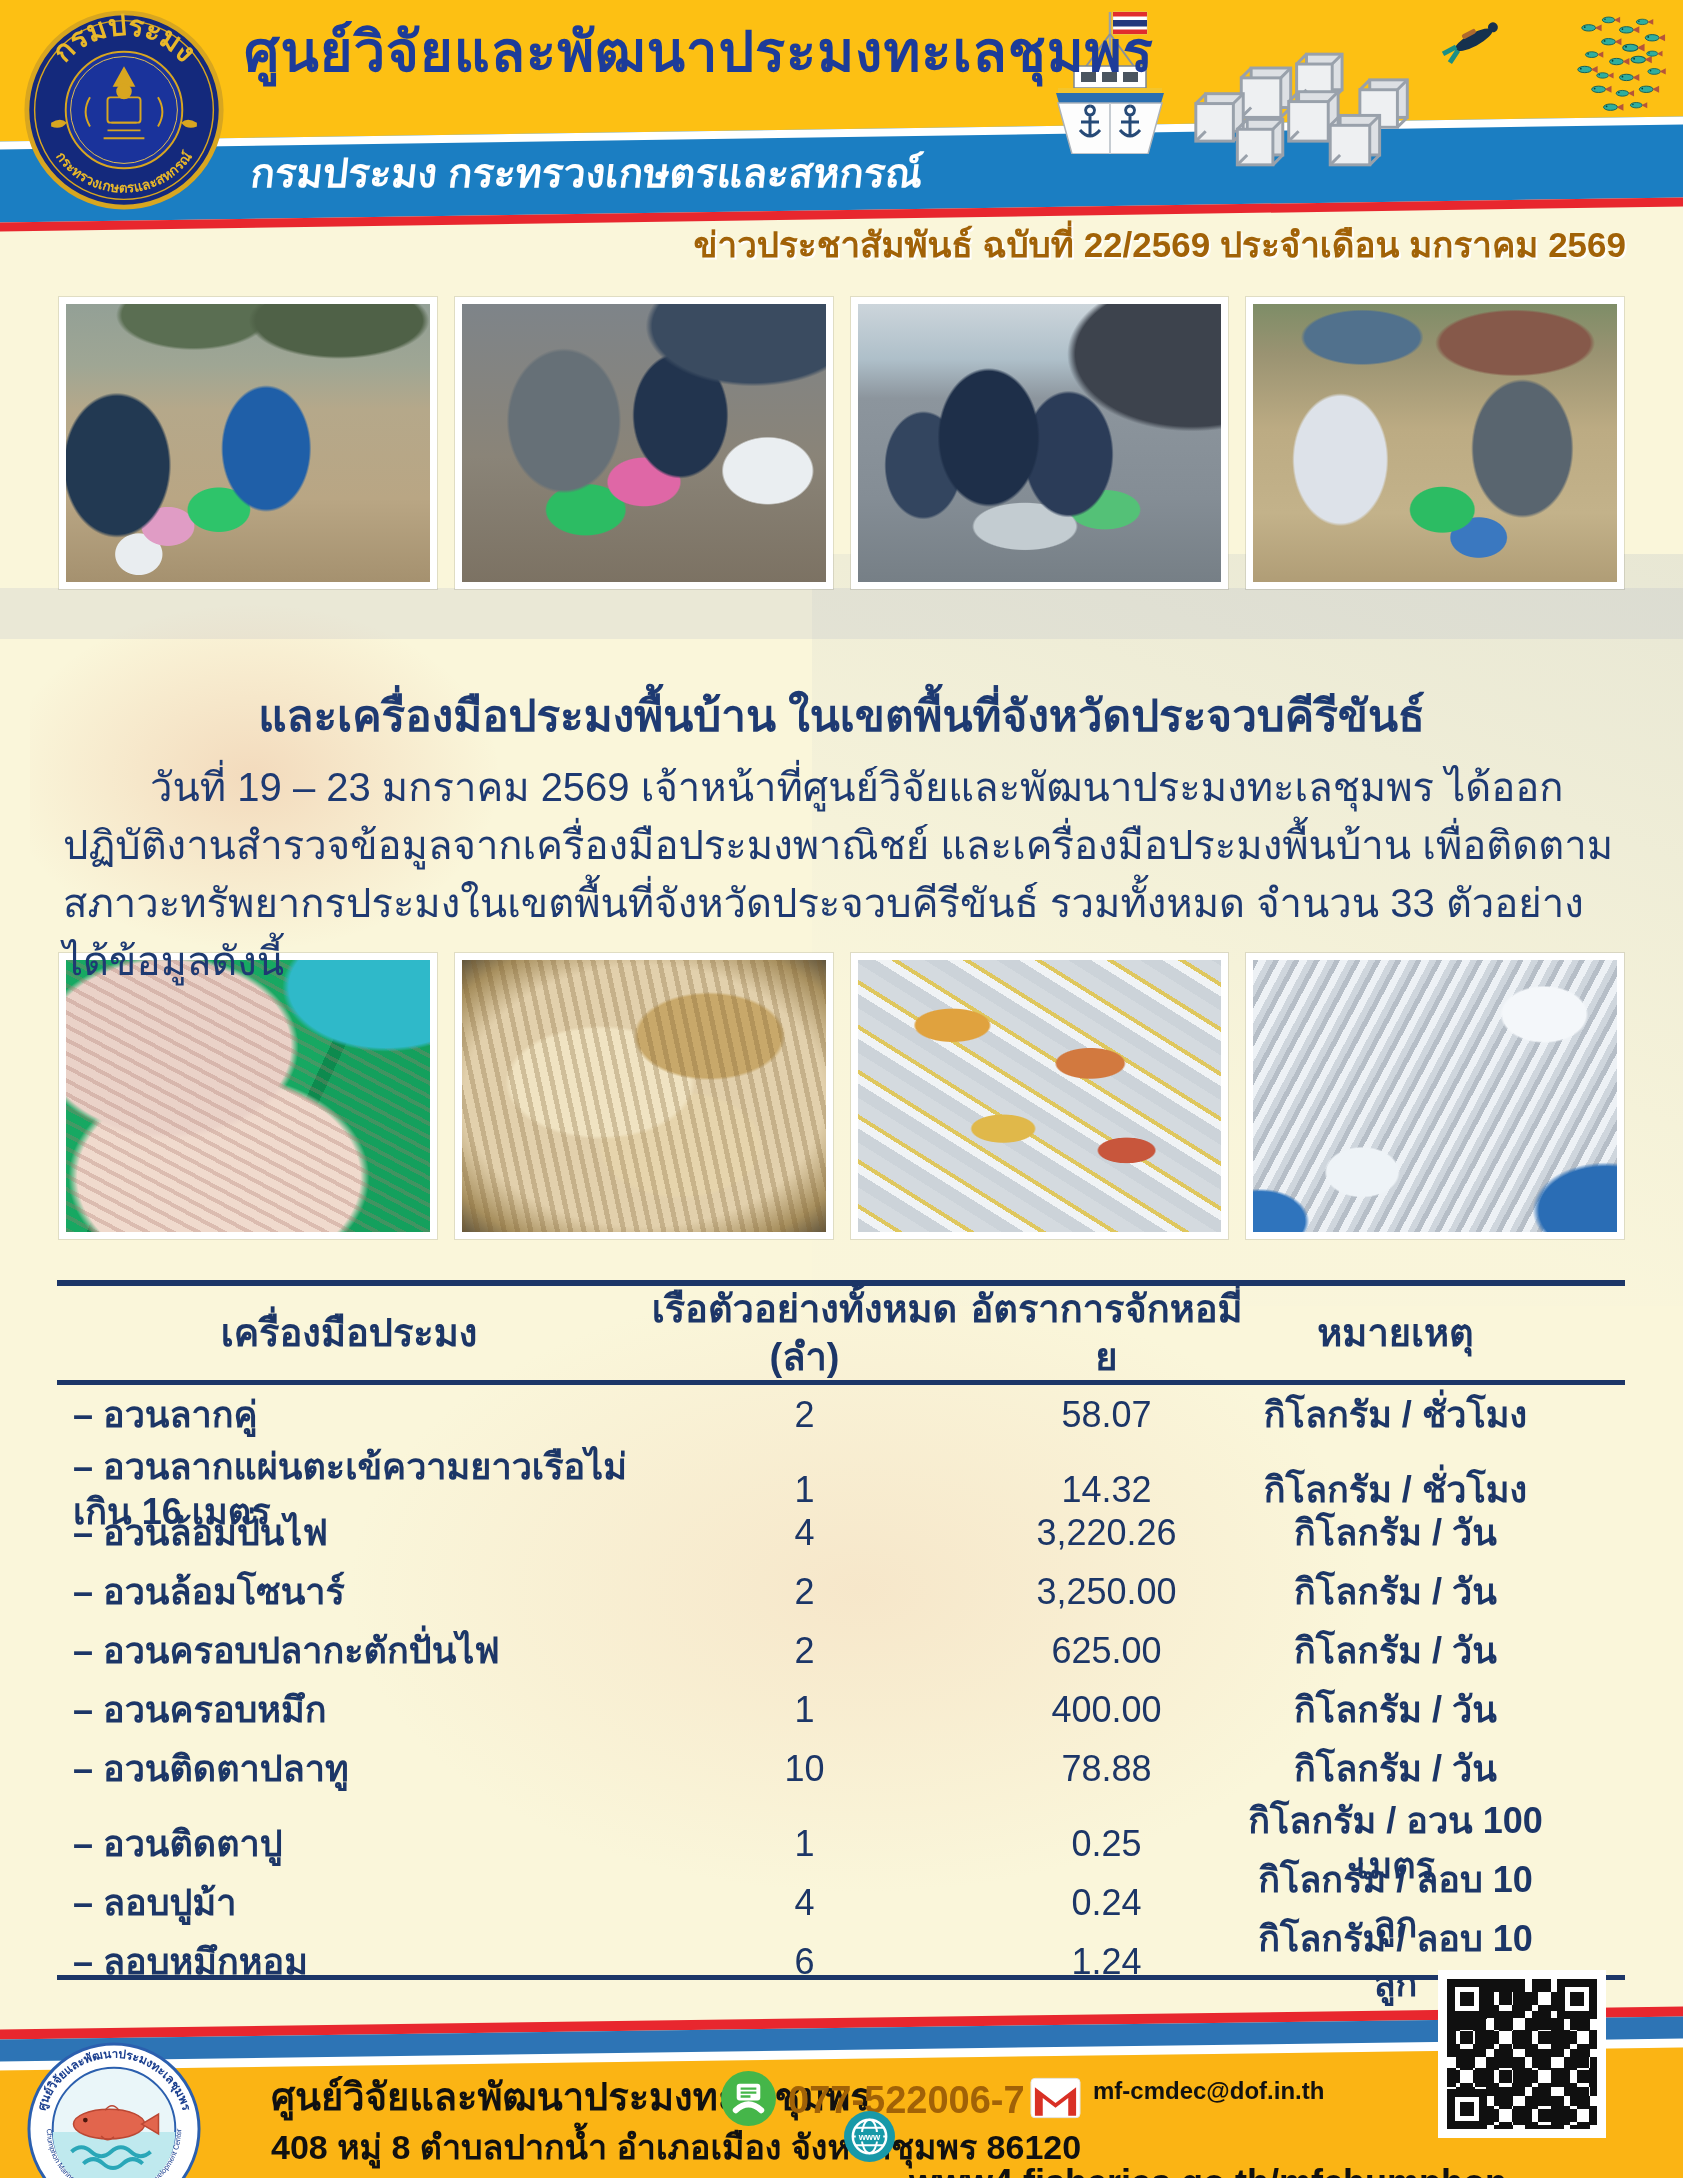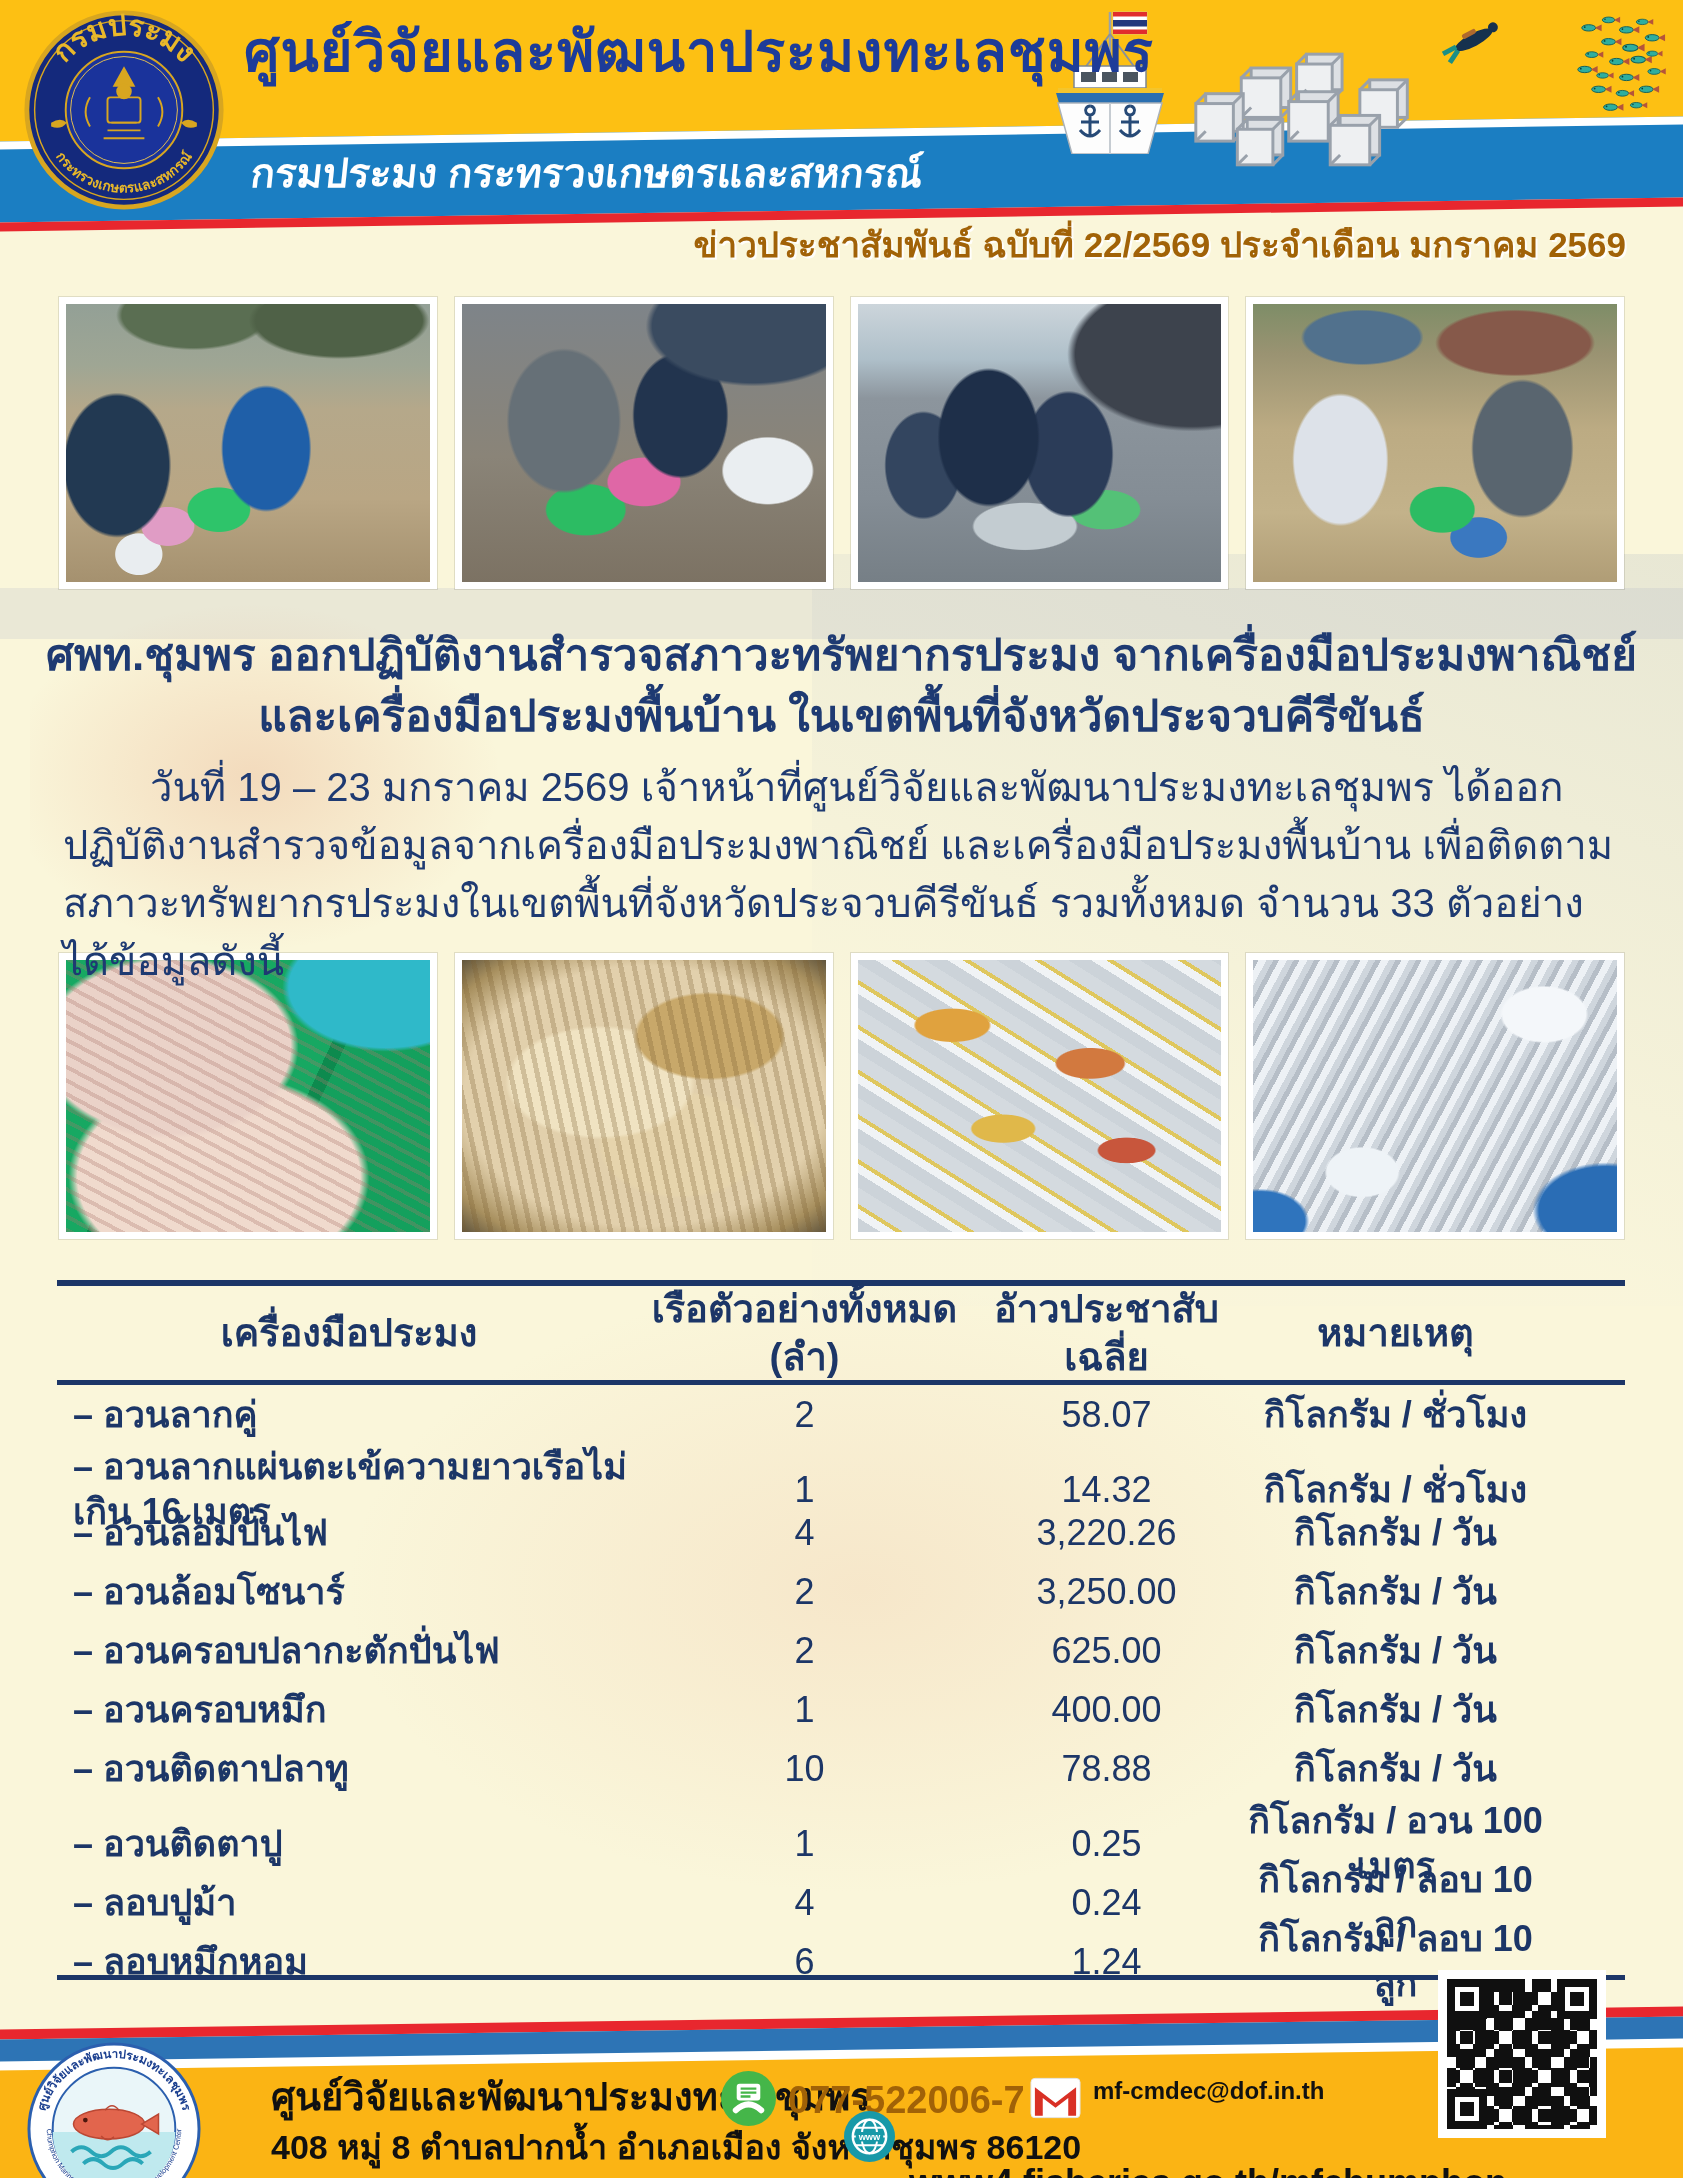--- a/index.html
+++ b/index.html
@@ -296,36 +296,35 @@
 
   <div class="news-line">ข่าวประชาสัมพันธ์ ฉบับที่ 22/2569 ประจำเดือน มกราคม 2569</div>
 
   <div class="photo-row row1">
     <figure class="ph p1a" style="margin:0"></figure>
     <figure class="ph p1b" style="margin:0"></figure>
     <figure class="ph p1c" style="margin:0"></figure>
     <figure class="ph p1d" style="margin:0"></figure>
   </div>
 
-  <div class="art-title t1">ศพท.ชุมพร ออกปฏิบัติงานสำรวจสภาวะทรัพยากรประมง จากเครื่องมือประมงพาณิชย์</div>
   <div class="art-title t2">และเครื่องมือประมงพื้นบ้าน ในเขตพื้นที่จังหวัดประจวบคีรีขันธ์</div>
   <p class="art-body" style="margin:0">วันที่ 19 – 23 มกราคม 2569 เจ้าหน้าที่ศูนย์วิจัยและพัฒนาประมงทะเลชุมพร ได้ออกปฏิบัติงานสำรวจข้อมูลจากเครื่องมือประมงพาณิชย์ และเครื่องมือประมงพื้นบ้าน เพื่อติดตามสภาวะทรัพยากรประมงในเขตพื้นที่จังหวัดประจวบคีรีขันธ์ รวมทั้งหมด จำนวน 33 ตัวอย่าง ได้ข้อมูลดังนี้</p>
 
   <div class="photo-row row2">
     <figure class="ph p2a" style="margin:0"></figure>
     <figure class="ph p2b" style="margin:0"></figure>
     <figure class="ph p2c" style="margin:0"></figure>
     <figure class="ph p2d" style="margin:0"></figure>
   </div>
 
   <section class="tbl">
     <div class="thead">
       <div class="cell gear">เครื่องมือประมง</div>
       <div class="cell">เรือตัวอย่างทั้งหมด (ลำ)</div>
-      <div class="cell">อัาวประชาสับเฉลี่ย</div>
+      <div class="cell">อัตราการจักหอมี่ย</div>
       <div class="cell unit">หมายเหตุ</div>
     </div>
     <div class="trow">
       <div class="cell gear">– อวนลากคู่</div>
       <div class="cell num">2</div>
       <div class="cell num">58.07</div>
       <div class="cell unit">กิโลกรัม / ชั่วโมง</div>
     </div>
     <div class="trow">
       <div class="cell gear">– อวนลากแผ่นตะเข้ความยาวเรือไม่เกิน 16 เมตร</div>

